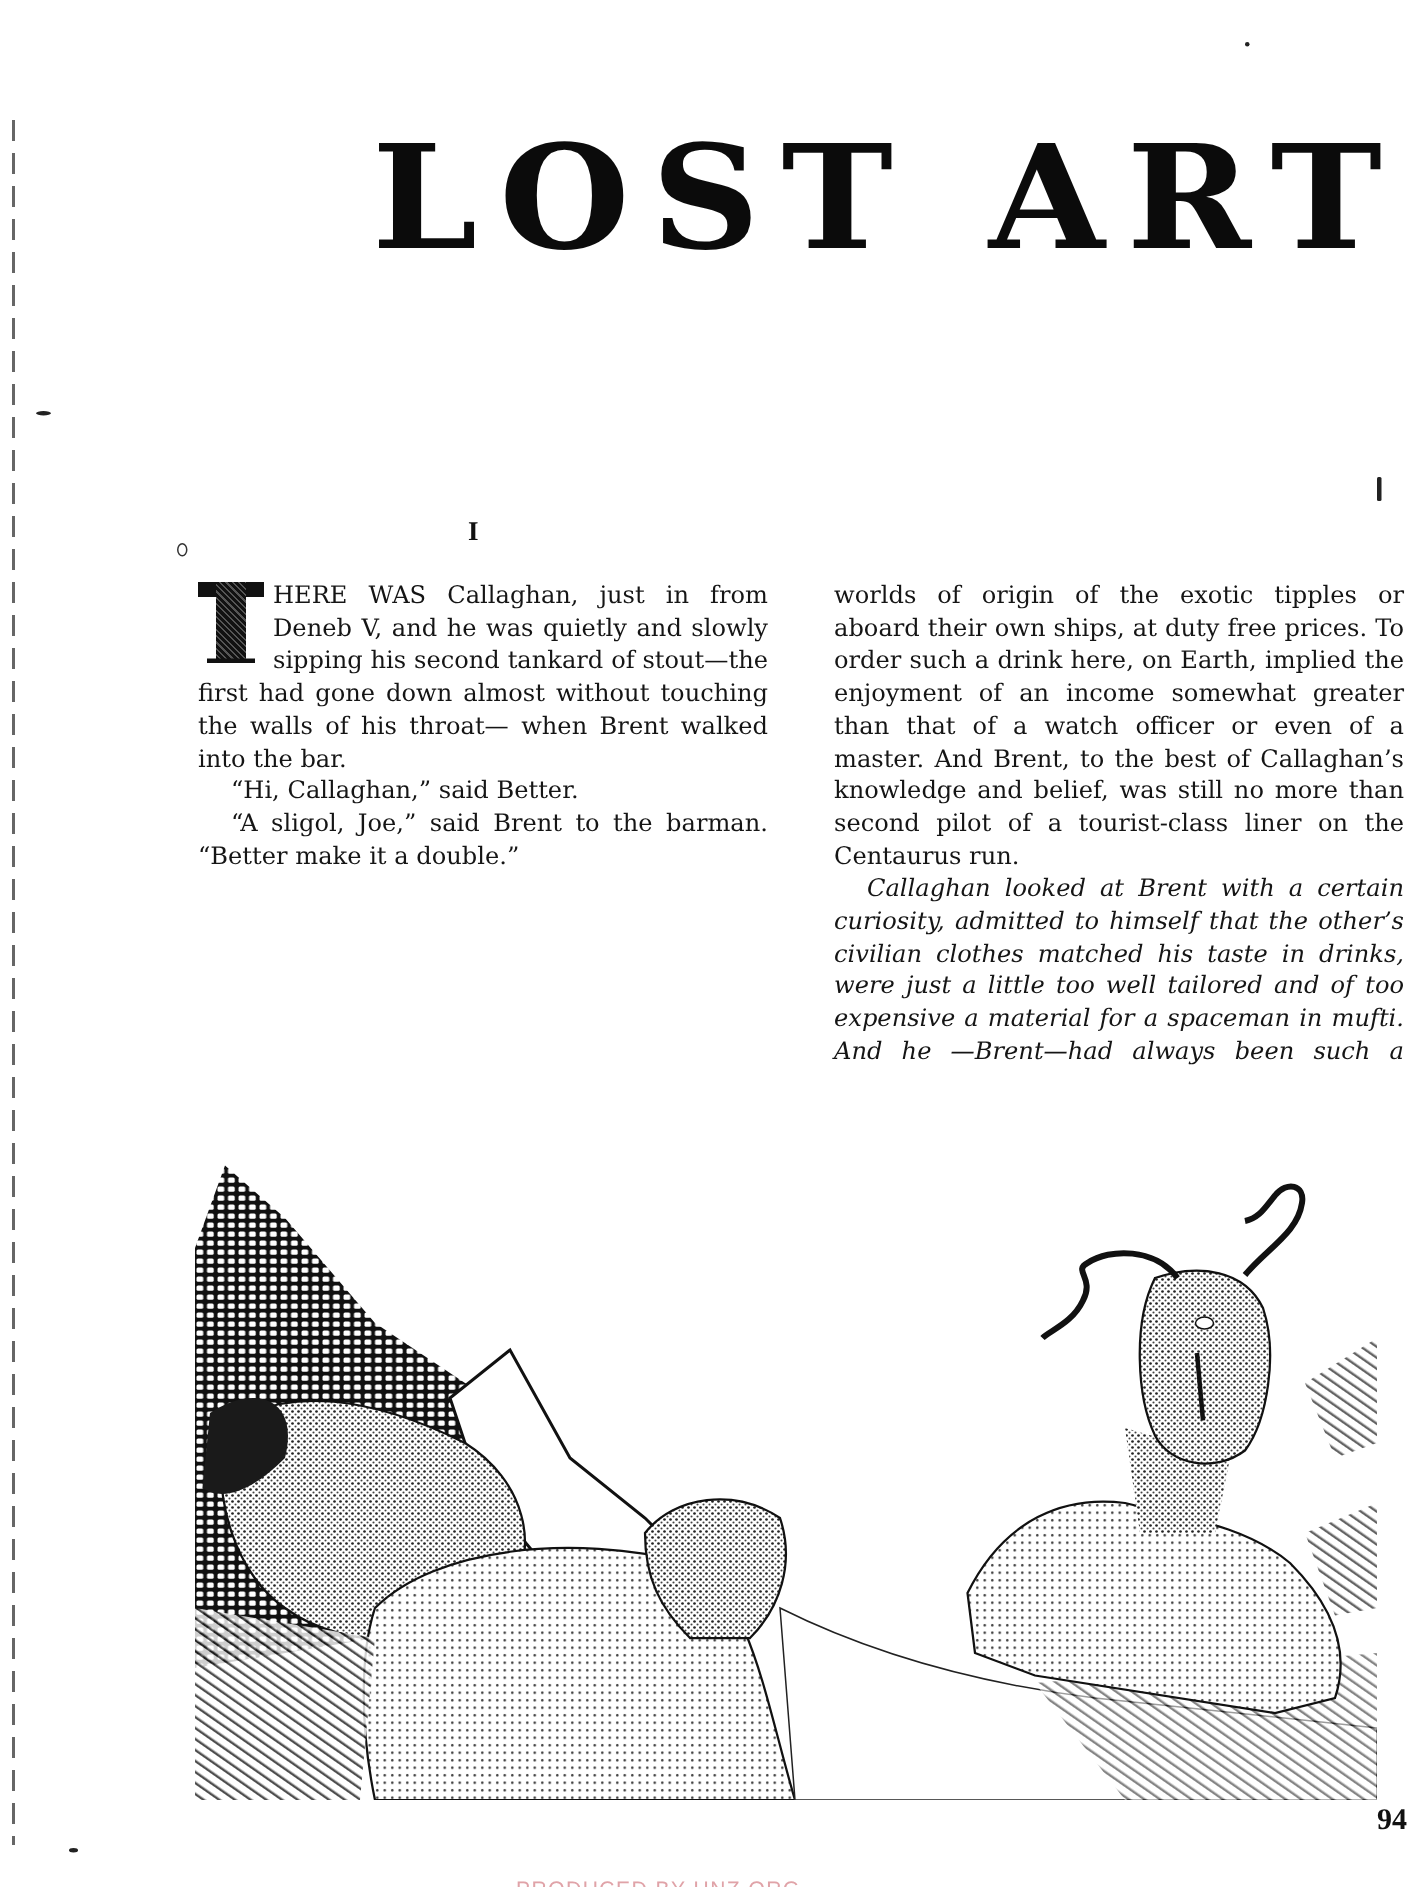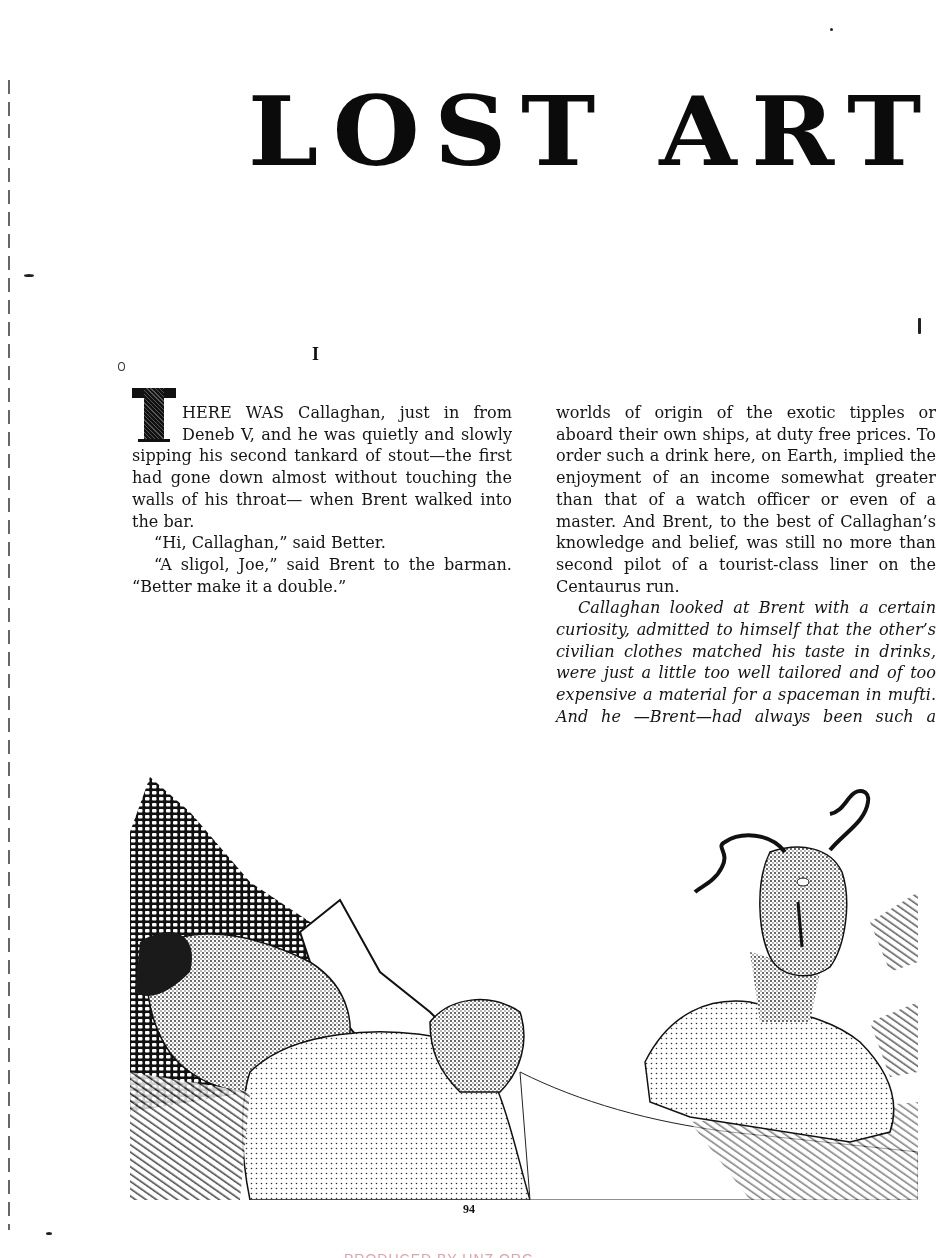--- a/index.html
+++ b/index.html
@@ -13,33 +13,33 @@
              letter-spacing: 14px; color: #0b0b0b; white-space: nowrap; transform: scaleX(1.04); transform-origin: left; }
     .subtitle { position: absolute; left: 246px; top: 222px; width: 672px;
                 font-family: "Liberation Serif", serif; font-style: italic; font-weight: bold;
                 font-size: 20px; line-height: 48px; text-align: justify; text-align-last: justify; color: #111; }
     .subtitle span { display: block; }
     .section-num { position: absolute; left: 312px; top: 344px; font-family: "Liberation Serif", serif;
                    font-weight: bold; font-size: 18px; }
     .col { position: absolute; top: 386px; width: 380px; font-family: "DejaVu Serif", serif;
            font-size: 16.1px; line-height: 21.7px; color: #151515; }
     .col p { margin: 0; text-align: justify; text-indent: 22px; hyphens: manual; }
-    .col p.noindent { text-indent: 0; margin-top: 16px; }
+    .col p.noindent { text-indent: 0; }
     .col p.last { text-align-last: justify; font-style: italic; }
     .col-left { left: 132px; }
     .col-right { left: 556px; }
     .dropcap { float: left; width: 44px; height: 54px; margin: 2px 6px 0 0; position: relative; }
     .dropcap .bar { position: absolute; left: 0; top: 0; width: 44px; height: 10px; background: #111; }
     .dropcap .stem { position: absolute; left: 12px; top: 0; width: 20px; height: 52px;
                      background: repeating-linear-gradient(45deg,#111 0 2px,#555 2px 3px); }
     .dropcap .foot { position: absolute; left: 6px; bottom: 0; width: 32px; height: 3px; background: #111; }
     .dropcap .ltr { position: absolute; opacity: 0; }
     .illustration { position: absolute; left: 130px; top: 772px; width: 788px; height: 428px; }
-    .folio { position: absolute; left: 0; width: 938px; top: 1202px; text-align: center;
-             font-family: "Liberation Serif", serif; font-weight: bold; font-size: 12px; }
+    .folio { position: absolute; left: 0; width: 938px; top: 1202px; text-align: right;
+             font-family: "Liberation Serif", serif; font-weight: bold; font-size: 20px; }
     .watermark { position: absolute; left: 344px; top: 1248px; font-family: "Liberation Sans", sans-serif;
                  font-size: 14px; letter-spacing: 1px; color: #e0a3a8; height: 10px; overflow: hidden; line-height: 22px; }
     .speck { position: absolute; background: #222; border-radius: 50%; }
   </style>
 </head>
 <body>
 
 <div class="page">
   <div class="left-rule"></div>
 

